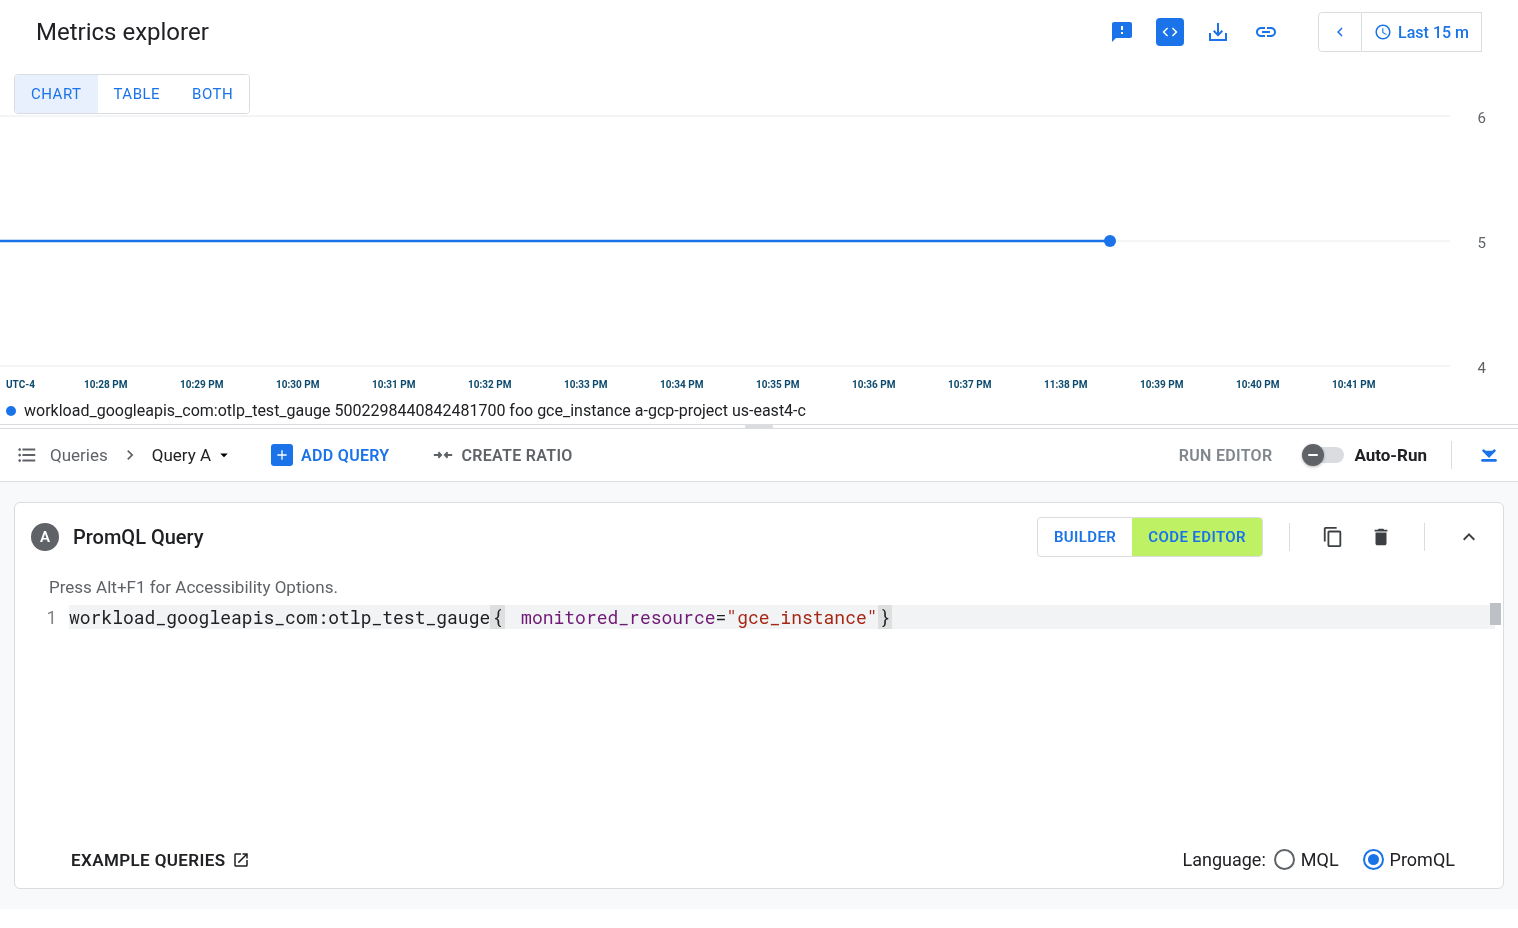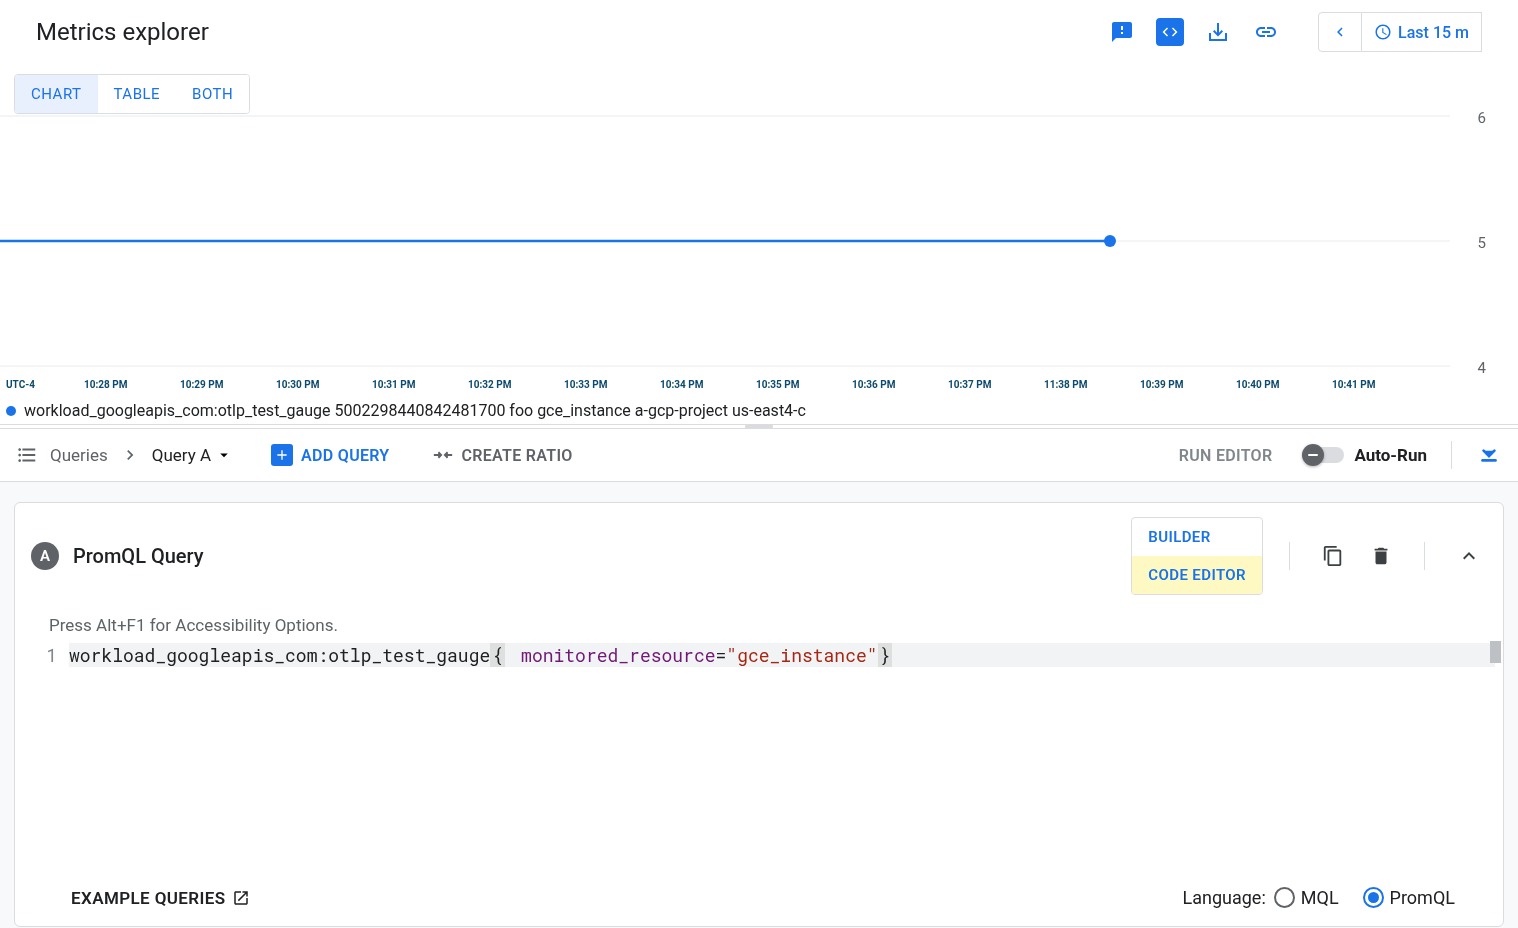--- a/index.html
+++ b/index.html
@@ -39,23 +39,23 @@
   .toggle-knob { width: 22px; height: 22px; background: #5f6368; border-radius: 50%; position: absolute; left: -2px; top: -3px; box-shadow: 0 1px 3px rgba(0,0,0,.3); display:flex; align-items:center; justify-content:center; }
   .toggle-knob::after { content:""; width:10px; height:2px; background:#fff; border-radius:1px; }
   .autorun-label { font-size: 17px; font-weight: bold; }
   .vdiv { width: 1px; height: 28px; background: #dadce0; margin: 0 12px; }
   .collapse-all { color: #1a73e8; cursor: pointer; }
   .query-body { background: #f8f9fa; padding: 20px 14px; }
   .query-card { background: #fff; border: 1px solid #dadce0; border-radius: 6px; }
   .card-header { display: flex; align-items: center; padding: 14px 16px; gap: 14px; }
   .card-badge { width: 28px; height: 28px; border-radius: 50%; background: #5f6368; color: #fff; display: flex; align-items: center; justify-content: center; font-weight: 600; font-size: 15px; }
   .card-title { font-size: 20px; font-weight: 500; flex: 1; }
-  .mode-switch { display: flex; border: 1px solid #dadce0; border-radius: 4px; overflow: hidden; flex-direction: column; }
+  .mode-switch { display: flex; border: 1px solid #dadce0; border-radius: 4px; overflow: hidden; }
   .mode-btn { padding: 10px 16px; font-size: 15px; font-weight: 600; letter-spacing: .4px; color: #1a73e8; cursor: pointer; }
-  .mode-btn.active { background: #fef9c3; }
+  .mode-btn.active { background: #bef264; }
   .card-icon { color: #3c4043; cursor: pointer; padding: 6px; }
   .hint { color: #5f6368; font-size: 17px; padding: 6px 34px 4px; }
   .editor { display: flex; padding: 4px 0 4px 24px; font-family: "Roboto Mono", Menlo, monospace; font-size: 18px; position: relative; }
   .gutter { color: #80868b; width: 30px; text-align: right; padding-right: 12px; user-select: none; }
   .code-line { flex: 1; position: relative; }
   .code-bg { position: absolute; left: 0; right: 8px; top: 0; height: 24px; background: #f1f3f4; z-index: 0; }
   .code-text { position: relative; z-index: 1; white-space: pre; }
   .tok-metric { color: #202124; }
   .tok-brace { background: rgba(0,0,0,.08); padding: 0 2px; }
   .tok-attr { color: #701a75; margin-left: 16px; }

